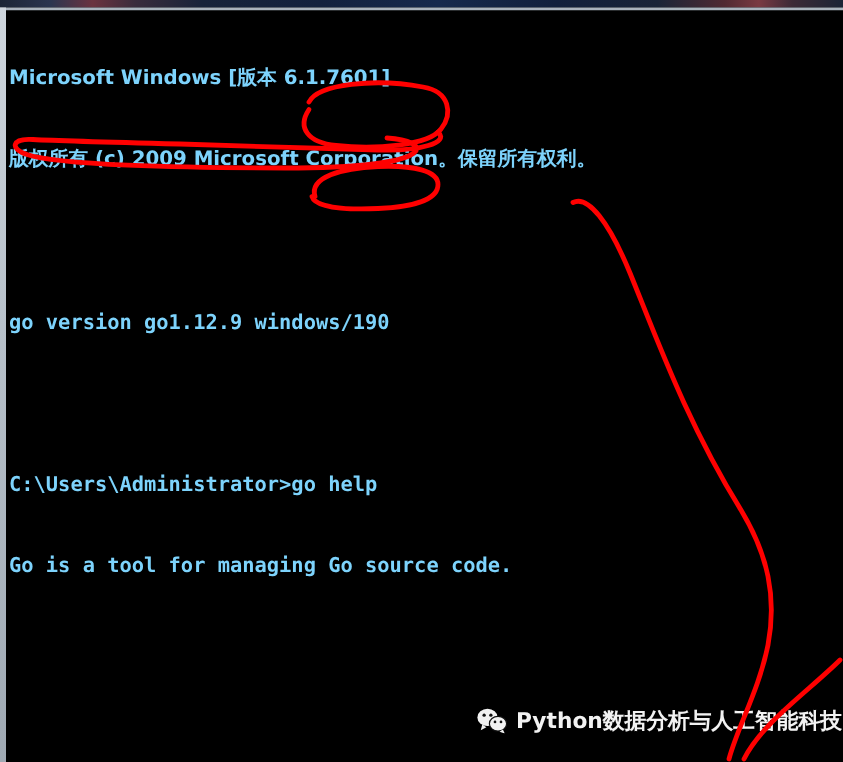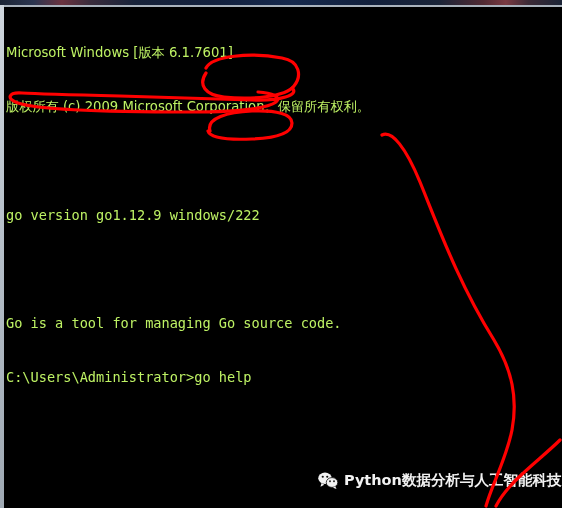--- a/index.html
+++ b/index.html
@@ -81,21 +81,22 @@
     white-space: pre;
     letter-spacing: 0px;
     padding: 1px 0 0 2px;
     box-sizing: border-box;
     overflow: hidden;
   }
   .cline {
     display: block;
     height: 18px;
     white-space: pre;
-    color: #bef264;
+    color: #7dd3fc;
+    font-weight: bold;
   }
   .cline.cn {
     font-family: "DejaVu Sans", "Liberation Sans", sans-serif;
     font-size: 13.2px;
   }
 
   
   #annotations {
     position: absolute;
     left: 0; top: 0;
@@ -128,24 +129,24 @@
   <div id="desktop-strip"></div>
 
   <div id="window-frame"></div>
   <div id="window-border-top"></div>
   <div id="window-border-left"></div>
 
   <div id="console">
     <span class="cline cn">Microsoft Windows [版本 6.1.7601]</span>
     <span class="cline cn">版权所有 (c) 2009 Microsoft Corporation。保留所有权利。</span>
     <span class="cline"></span>
-    <span class="cline">go version go1.12.9 windows/222</span>
+    <span class="cline">go version go1.12.9 windows/190</span>
     <span class="cline"></span>
+    <span class="cline">C:\Users\Administrator&gt;go help</span>
     <span class="cline">Go is a tool for managing Go source code.</span>
-    <span class="cline">C:\Users\Administrator&gt;go help</span>
     <span class="cline"></span>
     
     
     
     
     
     
     
     
     

